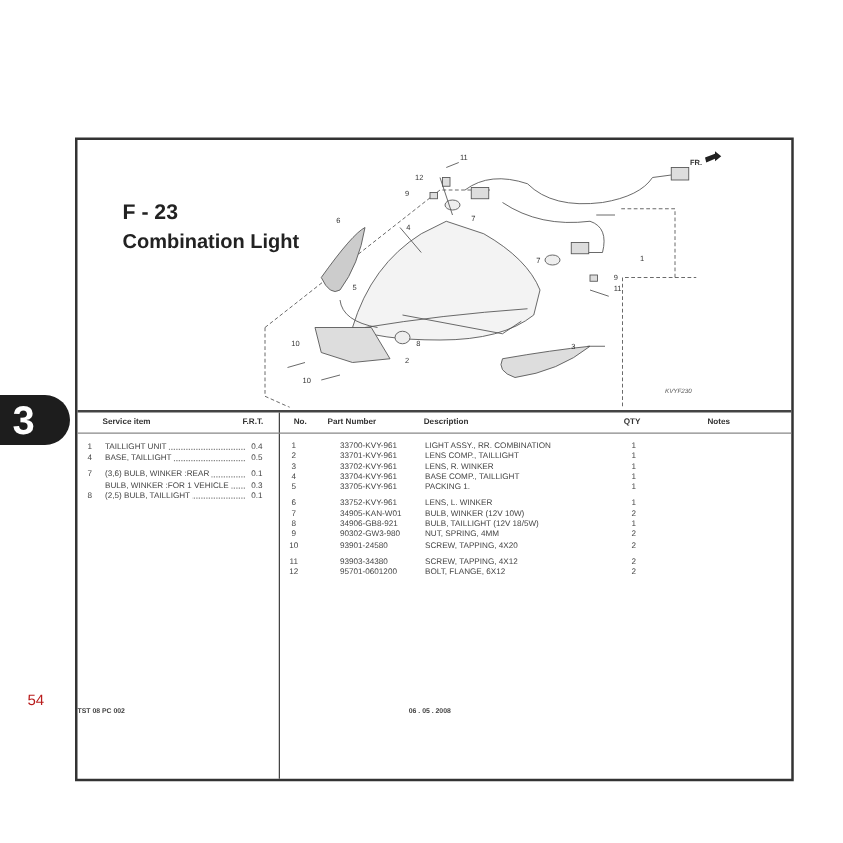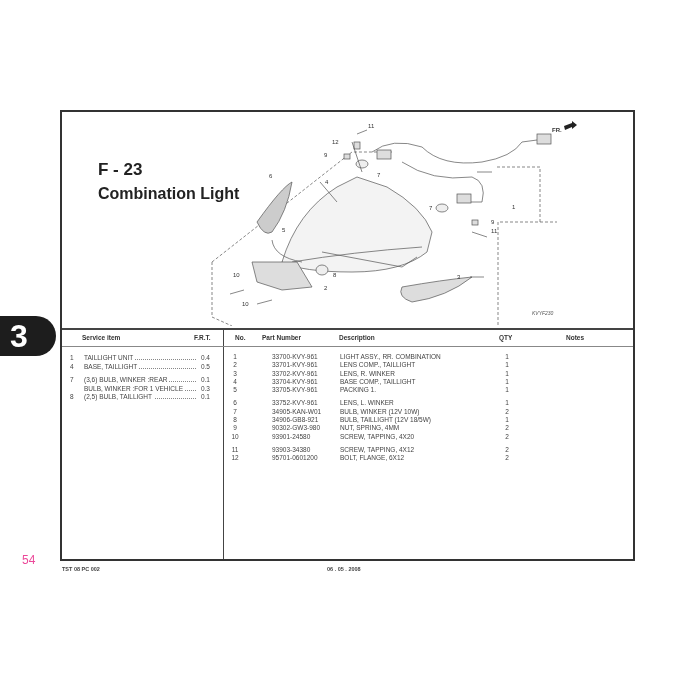--- a/index.html
+++ b/index.html
@@ -1,18 +1,18 @@
 <!DOCTYPE html>
 <html><head>
 <meta charset="utf-8">
 <style>
   html, body { margin:0; padding:0; background:#ffffff; }
   body { width:674px; height:674px; position:relative; overflow:hidden;
          font-family:"Liberation Sans", sans-serif; color:#2a2a2a; }
-  .frame { position:absolute; left:60px; top:110px; width:575px; height:451px;
+  .frame { position:absolute; left:60px; top:110px; width:575px; height:515px;
            border:2px solid #333; box-sizing:border-box; }
   .hdivider { position:absolute; left:0; right:0; top:216px; height:2px; background:#444; }
   .vdivider { position:absolute; left:161px; top:218px; bottom:0; width:1px; background:#444; }
   .subline { position:absolute; left:0; right:0; top:234px; height:1px; background:#888; }
   .title-code { position:absolute; left:36px; top:48px; font-size:17px; font-weight:bold; color:#222; }
   .title-name { position:absolute; left:36px; top:73px; font-size:16px; font-weight:bold; color:#222; }
   .diag { position:absolute; left:140px; top:0; width:430px; height:214px; }
   .diag-code { position:absolute; left:470px; top:198px; font-size:5px; font-style:italic; color:#555; }
   .th { position:absolute; top:222px; font-size:6.5px; font-weight:bold; color:#333; }
   .svc { position:absolute; left:6px; top:242px; width:150px; font-size:6.5px; color:#444; }
@@ -27,21 +27,21 @@
   .prow { position:relative; height:8.3px; line-height:8.3px; }
   .prow span { position:absolute; white-space:nowrap; }
   .c-no { left:2px; width:18px; text-align:center; }
   .c-pn { left:48px; }
   .c-desc { left:116px; }
   .c-qty { left:276px; width:14px; text-align:center; }
   .pgap { height:5px; }
   .tab3 { position:absolute; left:0; top:316px; width:56px; height:40px; background:#1d1d1d;
           border-radius:0 20px 20px 0; }
   .tab3 span { position:absolute; left:10px; top:2px; font-size:32px; font-weight:bold; color:#fff; }
-  .pagenum { position:absolute; left:22px; top:553px; font-size:12px; color:#ec4899; }
+  .pagenum { position:absolute; left:22px; top:553px; font-size:12px; color:#b91c1c; }
   .foot-l { position:absolute; left:62px; top:566px; font-size:5.5px; font-weight:bold; color:#444; }
   .foot-c { position:absolute; left:327px; top:566px; font-size:5.5px; font-weight:bold; color:#444; }
   .lbl { font-size:6px; fill:#333; font-family:"Liberation Sans", sans-serif; }
 </style>
 </head>
 <body>
 
 <div class="tab3">
   <span>3</span>
 </div>

